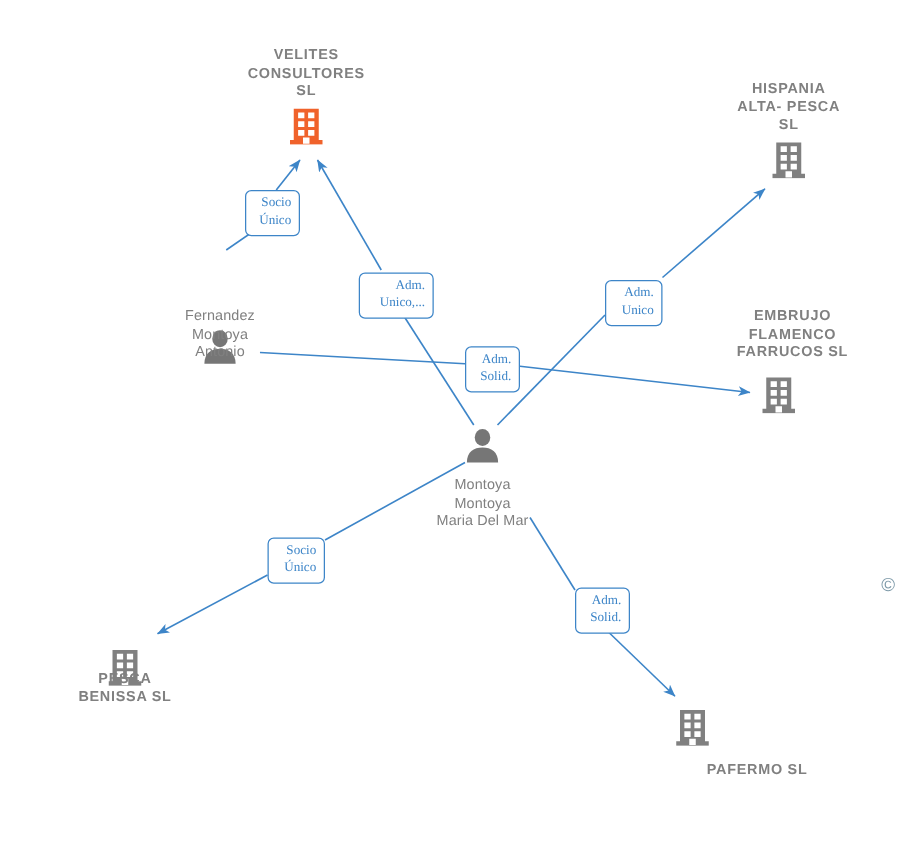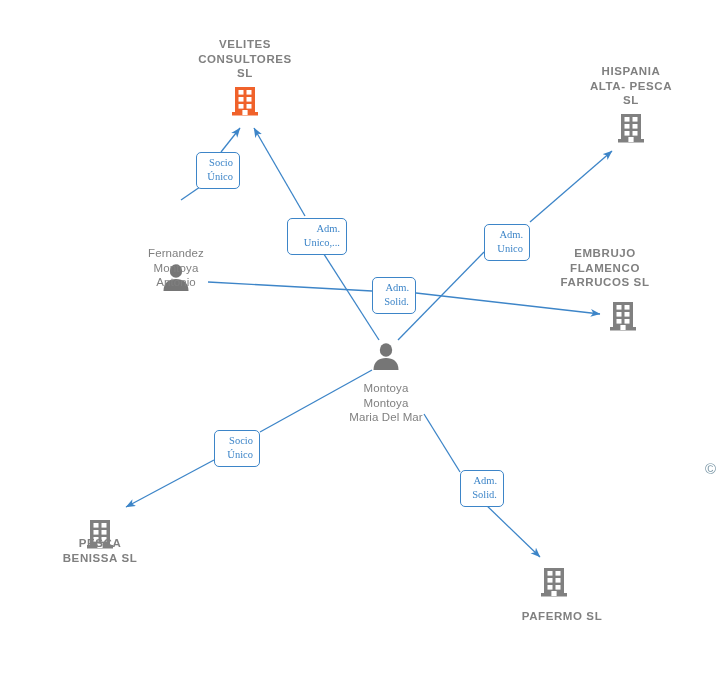--- a/index.html
+++ b/index.html
@@ -156,21 +156,21 @@
           <rect x="5" y="2" width="20" height="28" fill="#808080"></rect>
           <rect x="2" y="27" width="26" height="3.5" fill="#808080"></rect>
           <rect x="8.5" y="5" width="5" height="4.6" fill="#ffffff"></rect>
           <rect x="16.5" y="5" width="5" height="4.6" fill="#ffffff"></rect>
           <rect x="8.5" y="12" width="5" height="4.6" fill="#ffffff"></rect>
           <rect x="16.5" y="12" width="5" height="4.6" fill="#ffffff"></rect>
           <rect x="8.5" y="19" width="5" height="4.6" fill="#ffffff"></rect>
           <rect x="16.5" y="19" width="5" height="4.6" fill="#ffffff"></rect>
           <rect x="12.4" y="25" width="5.2" height="5" fill="#ffffff"></rect>
         </svg></div>
-      <div class="node" style="left: 605px; top: 246px;">
+      <div class="node" style="left: 634px; top: 246px;">
         <div class="node-label company">EMBRUJO
 FLAMENCO
 FARRUCOS SL</div>
       </div>
       <div class="node icon-wrap" style="left: 100px; top: 518px;"><svg width="30" height="32" viewBox="0 0 30 32" aria-hidden="true">
           <rect x="5" y="2" width="20" height="28" fill="#808080"></rect>
           <rect x="2" y="27" width="26" height="3.5" fill="#808080"></rect>
           <rect x="8.5" y="5" width="5" height="4.6" fill="#ffffff"></rect>
           <rect x="16.5" y="5" width="5" height="4.6" fill="#ffffff"></rect>
           <rect x="8.5" y="12" width="5" height="4.6" fill="#ffffff"></rect>
@@ -187,21 +187,21 @@
           <rect x="5" y="2" width="20" height="28" fill="#808080"></rect>
           <rect x="2" y="27" width="26" height="3.5" fill="#808080"></rect>
           <rect x="8.5" y="5" width="5" height="4.6" fill="#ffffff"></rect>
           <rect x="16.5" y="5" width="5" height="4.6" fill="#ffffff"></rect>
           <rect x="8.5" y="12" width="5" height="4.6" fill="#ffffff"></rect>
           <rect x="16.5" y="12" width="5" height="4.6" fill="#ffffff"></rect>
           <rect x="8.5" y="19" width="5" height="4.6" fill="#ffffff"></rect>
           <rect x="16.5" y="19" width="5" height="4.6" fill="#ffffff"></rect>
           <rect x="12.4" y="25" width="5.2" height="5" fill="#ffffff"></rect>
         </svg></div>
-      <div class="node" style="left: 562px; top: 609px;">
+      <div class="node" style="left: 576px; top: 609px; text-align: right;">
         <div class="node-label company">PAFERMO SL</div>
       </div>
       <div class="node icon-wrap" style="left: 176px; top: 262px;"><svg width="30" height="30" viewBox="0 0 30 30" aria-hidden="true">
           <ellipse cx="15" cy="9" rx="6.2" ry="6.8" fill="#767676"></ellipse>
           <path d="M2.5,29 C2.5,20.5 8,17 15,17 C22,17 27.5,20.5 27.5,29 Z" fill="#767676"></path>
         </svg></div>
       <div class="node" style="left: 176px; top: 208px; margin-top: 38px;">
         <div class="node-label person">Fernandez
 Montoya
 Antonio</div>

